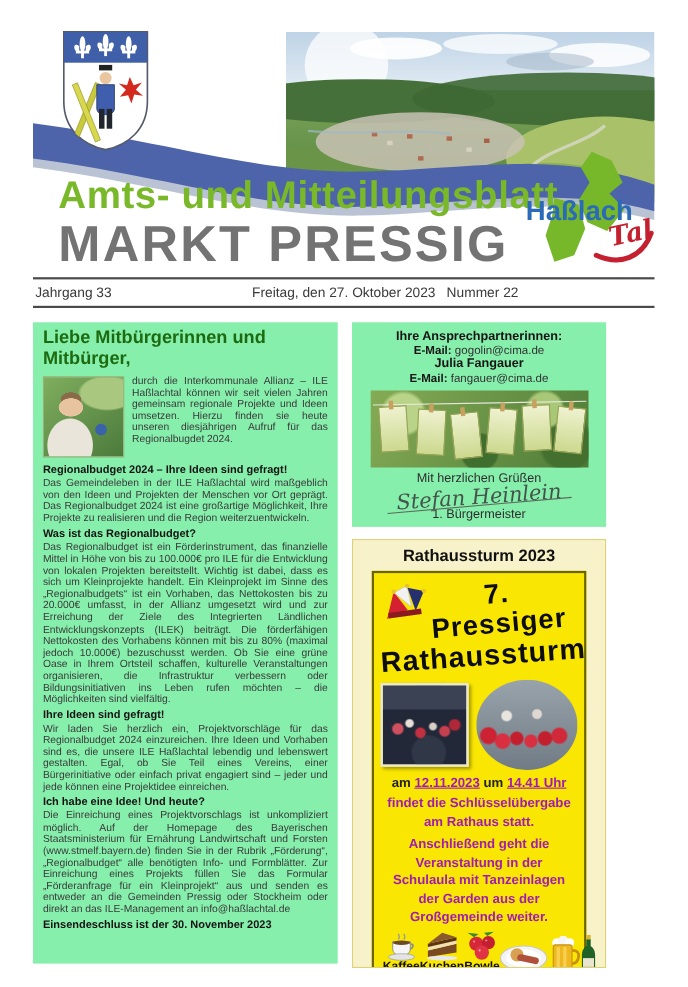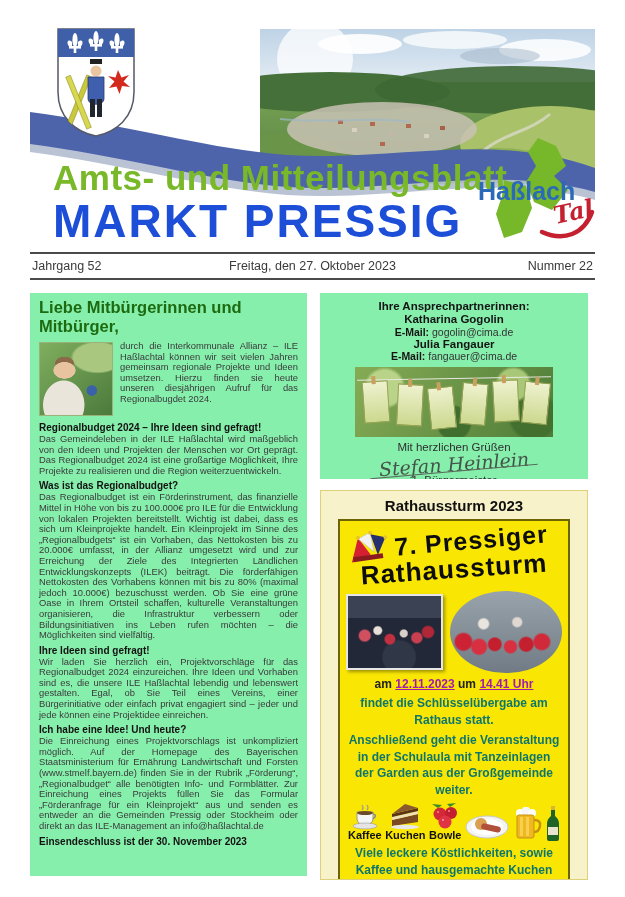--- a/index.html
+++ b/index.html
@@ -4,32 +4,32 @@
 <style>
   html,body{margin:0;padding:0;background:#fff;}
   .page{position:relative;width:625px;height:897px;background:#fff;overflow:hidden;
         font-family:"Liberation Sans",sans-serif;}
   
   .masthead{position:relative;height:224px;margin-top:24px;}
   .header-art{position:absolute;left:30px;top:0;}
   .crest{position:absolute;left:55px;top:2px;}
   .titles{position:absolute;left:33px;top:136px;line-height:1;margin-left:20px;}
   .title1{color:#79b829;font-size:35px;font-weight:bold;letter-spacing:0.5px;}
-  .title2{color:#1d4ed8;font-size:46px;font-weight:bold;letter-spacing:2px;margin-top:3px;}
+  .title2{color:#737373;font-size:46px;font-weight:bold;letter-spacing:2px;margin-top:3px;}
   .logo{position:absolute;left:476px;top:112px;}
   
   .infobar{margin:4px 30px 0;border-top:2px solid #4a4a4a;border-bottom:2px solid #4a4a4a;
            display:flex;align-items:center;padding:5px 2px;font-size:12.5px;color:#3a3a3a;}
   .infobar span{flex:1;}
   .infobar .mid{text-align:center;}
-  .infobar .right{text-align:right;}
+  .infobar .right{text-align:left;}
   
   .columns{display:flex;margin:13px 30px 0;gap:13px;align-items:flex-start;}
   .col-left{width:277px;height:583px;overflow:hidden;}
-  .col-right{width:268px;}
+  .col-right{width:231px;}
   .greenbox{background:#86efac;}
   .article{padding:5px 9px 8px;box-sizing:border-box;}
   .article h1{font-size:16.5px;color:#1d6b10;margin:0 0 5px;font-weight:bold;}
   .article h2{font-size:10px;line-height:11px;color:#121212;margin:4px 0 1px;font-weight:bold;}
   .article p{font-size:9.4px;line-height:10.6px;color:#3a3a3a;margin:0;text-align:justify;}
   .mayor-photo{float:left;width:72px;height:72px;margin:1px 7px 2px 0;border:1px solid #9ab27a;
     background:
       radial-gradient(circle at 72% 66%,#3a62a8 0 7%,transparent 8%),
       radial-gradient(ellipse 12px 9px at 34% 38%,#e7c3a0 0 90%,transparent 95%),
       radial-gradient(ellipse 10px 7px at 34% 28%,#8a6a48 0 90%,transparent 95%),
@@ -84,21 +84,21 @@
       radial-gradient(circle at 26% 68%,#d83040 0 7%,transparent 9%),
       radial-gradient(circle at 40% 65%,#c41f2e 0 7%,transparent 9%),
       radial-gradient(circle at 54% 68%,#d83040 0 7%,transparent 9%),
       radial-gradient(circle at 68% 65%,#c41f2e 0 7%,transparent 9%),
       radial-gradient(circle at 82% 62%,#d02a3a 0 7%,transparent 9%),
       radial-gradient(circle at 30% 40%,#e8e4de 0 5%,transparent 7%),
       radial-gradient(circle at 60% 38%,#ded8d0 0 5%,transparent 7%),
       linear-gradient(180deg,#98a3ab,#707b85);}
   .ev-date{font-size:12px;font-weight:bold;color:#222;margin:3px 0;}
   .ev-date .red{color:#a21caf;text-decoration:underline;}
-  .ev-line{font-size:12px;font-weight:bold;color:#0f766e;line-height:16.5px;margin:4px 2px;}
+  .ev-line{font-size:12px;font-weight:bold;color:#a21caf;line-height:16.5px;margin:4px 2px;}
   .foods{display:flex;justify-content:space-between;align-items:flex-end;margin:3px 2px 1px;}
   .food{display:flex;flex-direction:column;align-items:center;}
   .food .lbl{font-size:11px;font-weight:bold;color:#111;line-height:11px;}
 </style>
 </head>
 <body>
 
 <div class="page">
 
   <div class="masthead">
@@ -190,21 +190,21 @@
       <path d="M28,44 L50,50 L56,72 L46,96 L28,102 L20,78 L26,60 Z" fill="#76b82a"></path>
       <text x="2" y="64" font-size="25" font-weight="bold" fill="#2a6ab8" font-family="Liberation Sans, sans-serif">Haßlach</text>
       <g transform="rotate(-12,88,80)">
         <text x="78" y="86" font-size="24" font-weight="bold" font-style="italic" fill="#c42030" font-family="DejaVu Serif, serif">Tal</text>
       </g>
       <path d="M66,96 C88,106 108,98 116,76" stroke="#c42030" stroke-width="4.5" fill="none" stroke-linecap="round"></path>
     </svg>
   </div>
 
   <div class="infobar">
-    <span>Jahrgang 52</span>
+    <span>Jahrgang 33</span>
     <span class="mid">Freitag, den 27. Oktober 2023</span>
     <span class="right">Nummer 22</span>
   </div>
 
   <div class="columns">
 
     <div class="col-left greenbox article">
       <h1>Liebe Mitbürgerinnen und Mitbürger,</h1>
       <div class="intro">
         <div class="mayor-photo"></div>
@@ -219,21 +219,20 @@
       <h2>Ich habe eine Idee! Und heute?</h2>
       <p>Die Einreichung eines Projektvorschlags ist unkompliziert möglich. Auf der Homepage des Bayerischen Staatsministerium für Ernährung Landwirtschaft und Forsten (www.stmelf.bayern.de) finden Sie in der Rubrik „Förderung“, „Regionalbudget“ alle benötigten Info- und Formblätter. Zur Einreichung eines Projekts füllen Sie das Formular „Förderanfrage für ein Kleinprojekt“ aus und senden es entweder an die Gemeinden Pressig oder Stockheim oder direkt an das ILE-Management an info@haßlachtal.de</p>
       <h2>Einsendeschluss ist der 30. November 2023</h2>
 
     </div>
 
     <div class="col-right">
 
       <div class="greenbox contact">
         <div class="h">Ihre Ansprechpartnerinnen:</div>
-        <div class="name">Katharina Gogolin</div>
         <div class="mail">
           <b>E-Mail:</b>
           <span>gogolin@cima.de</span>
         </div>
         <div class="name">Julia Fangauer</div>
         <div class="mail">
           <b>E-Mail:</b>
           <span>fangauer@cima.de</span>
         </div>
         <div class="money-photo">

